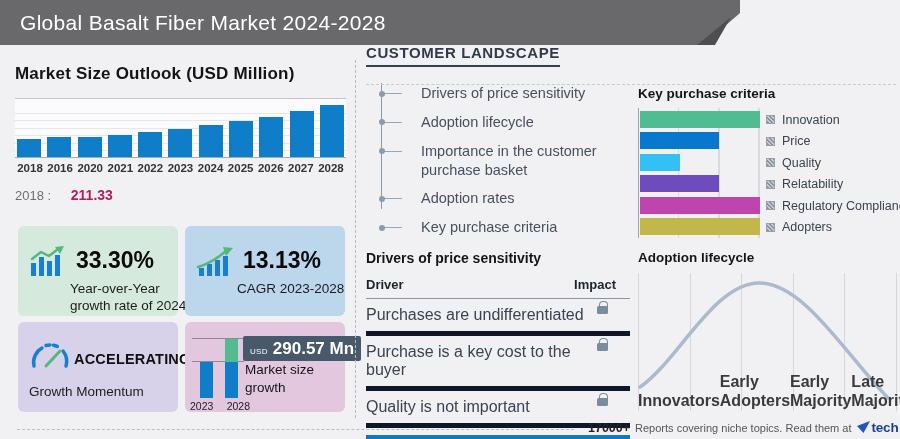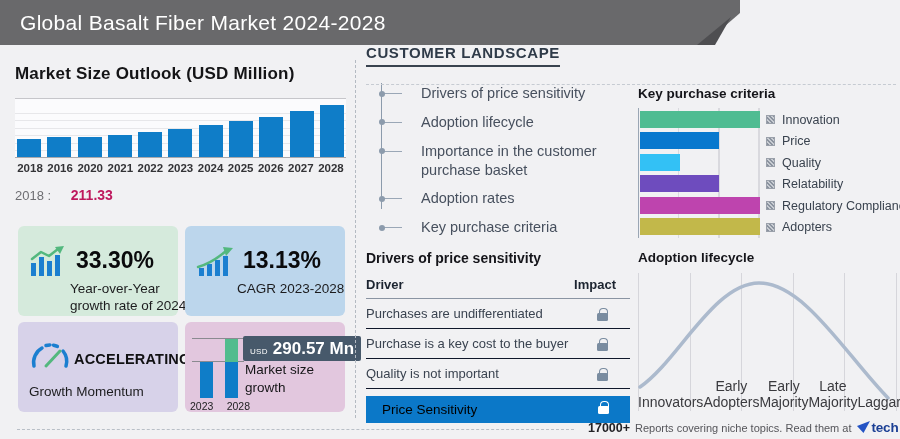--- a/index.html
+++ b/index.html
@@ -60,21 +60,21 @@
   .cl-list { position:relative; margin-top:12px; margin-left:15px; }
   .cl-vline { position:absolute; left:0; top:4px; height:126px; border-left:1.5px solid #8C9BAC; }
   .cl-item { position:relative; padding:5px 0 5px 40px; font-size:14.5px; color:#47505E; line-height:1.3; }
   .cl-item::before { content:''; position:absolute; left:1px; top:14px; width:20px; border-top:1.5px solid #9AA7B6; }
   .cl-item::after { content:''; position:absolute; left:-2.5px; top:11.5px; width:6px; height:6px; border-radius:50%; background:#8C9BAC; }
 
   .dps { position:absolute; left:366px; top:250px; width:264px; }
   .dps-title { font-size:14px; font-weight:bold; color:#15151A; }
   .dps-head { display:flex; justify-content:space-between; margin-top:11px; padding-bottom:6px; border-bottom:1.5px solid #8A94A2; font-size:13px; font-weight:bold; color:#1C2430; }
   .dps-head .imp { padding-right:14px; }
-  .dps-row { display:flex; justify-content:space-between; align-items:flex-end; padding:7px 0; border-bottom:1px solid #0f172a; font-size:13px; color:#3A4350; }
+  .dps-row { display:flex; justify-content:space-between; align-items:flex-start; padding:7px 0; border-bottom:5px solid #0f172a; font-size:16px; color:#3A4350; }
   .dps-row .lock { margin-right:22px; }
   .dps-hl { display:flex; justify-content:space-between; align-items:center; margin-top:7px; background:#0B78C8; padding:6px 0 6px 16px; color:#000000; font-size:13.5px; cursor:pointer; }
   .dps-hl .lock { margin-right:21px; }
 
   .lock { position:relative; width:11px; height:8px; background:#7A8CA0; border-radius:1.5px; flex:none; }
   .lock::before { content:''; position:absolute; top:-5px; left:2px; width:7px; height:7px; border:1.5px solid #7A8CA0; border-bottom:none; border-radius:4px 4px 0 0; }
   .lock.w { background:#FFFFFF; } .lock.w::before { border-color:#FFFFFF; }
 
   
   .kpc { position:absolute; left:638px; top:86px; width:259px; }
@@ -88,22 +88,22 @@
   .kleg { display:flex; align-items:center; gap:7px; height:21.5px; font-size:12.5px; color:#39424E; white-space:nowrap; }
   .kswatch { width:9px; height:9px; flex:none; border:1px solid #9AA0AA;
              background:repeating-linear-gradient(45deg, #8A929E 0 1.5px, #C8CCD2 1.5px 3px); }
 
   .adoption { position:absolute; left:638px; top:250px; width:259px; }
   .ad-title { font-size:13.5px; font-weight:bold; color:#15151A; }
   .ad-chart { position:relative; margin-top:8px; height:138px;
               background:repeating-linear-gradient(to right, #D6D6DB 0 1px, transparent 1px 51.6px); }
   .ad-curve { position:absolute; left:0; top:0; }
   .ad-labels { position:absolute; left:0; bottom:1px; width:100%; display:flex; }
-  .astage { flex:1; display:flex; align-items:flex-end; justify-content:center; text-align:center;
-            font-size:14px; font-weight:normal; color:#3A3A3E; line-height:1.15; min-height:24px; }
+  .astage { flex:1; display:flex; align-items:flex-end; justify-content:center; text-align:left;
+            font-size:16px; font-weight:bold; color:#3A3A3E; line-height:1.15; min-height:24px; }
 
   
   .f-line { position:absolute; left:17px; top:429px; width:557px; border-top:1.5px dashed #B9BFC7; }
   .f-text { position:absolute; left:588px; top:420px; display:flex; align-items:center; gap:5px; white-space:nowrap; }
   .f-count { font-size:12.5px; font-weight:bold; color:#222226; }
   .f-note { font-size:11px; color:#55555A; }
   .brand { display:flex; align-items:center; gap:2px; cursor:pointer; }
   .brand .t1 { font-size:13.5px; font-weight:bold; color:#1B3F94; letter-spacing:-.2px; }
 </style>
 </head>

